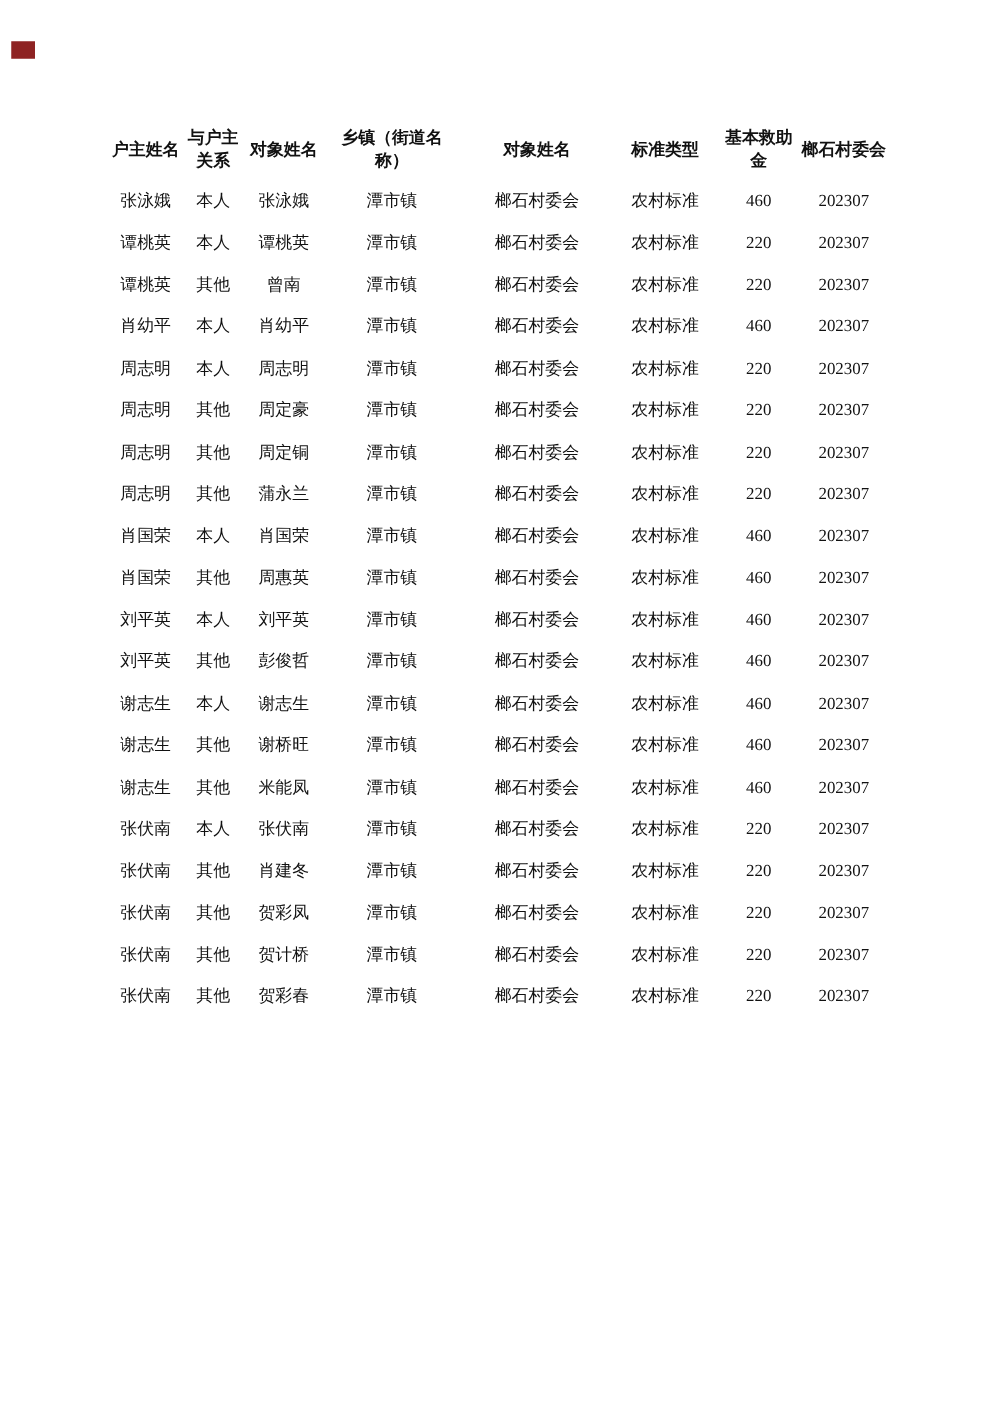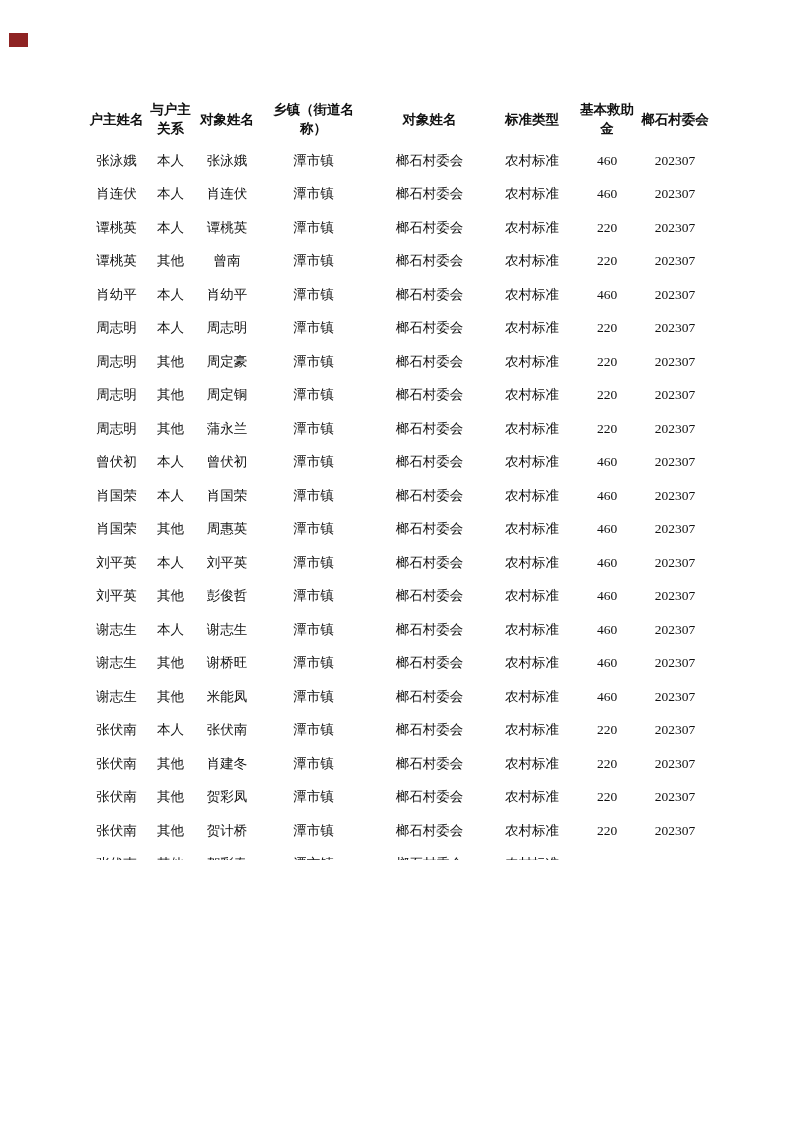--- a/index.html
+++ b/index.html
@@ -89,30 +89,20 @@
           <td>张泳娥</td>
           <td>本人</td>
           <td>张泳娥</td>
           <td>潭市镇</td>
           <td>榔石村委会</td>
           <td>农村标准</td>
           <td>460</td>
           <td>202307</td>
         </tr>
         <tr>
-          <td>肖连伏</td>
-          <td>本人</td>
-          <td>肖连伏</td>
-          <td>潭市镇</td>
-          <td>榔石村委会</td>
-          <td>农村标准</td>
-          <td>460</td>
-          <td>202307</td>
-        </tr>
-        <tr>
           <td>谭桃英</td>
           <td>本人</td>
           <td>谭桃英</td>
           <td>潭市镇</td>
           <td>榔石村委会</td>
           <td>农村标准</td>
           <td>220</td>
           <td>202307</td>
         </tr>
         <tr>
@@ -166,30 +156,20 @@
           <td>202307</td>
         </tr>
         <tr>
           <td>周志明</td>
           <td>其他</td>
           <td>蒲永兰</td>
           <td>潭市镇</td>
           <td>榔石村委会</td>
           <td>农村标准</td>
           <td>220</td>
-          <td>202307</td>
-        </tr>
-        <tr>
-          <td>曾伏初</td>
-          <td>本人</td>
-          <td>曾伏初</td>
-          <td>潭市镇</td>
-          <td>榔石村委会</td>
-          <td>农村标准</td>
-          <td>460</td>
           <td>202307</td>
         </tr>
         <tr>
           <td>肖国荣</td>
           <td>本人</td>
           <td>肖国荣</td>
           <td>潭市镇</td>
           <td>榔石村委会</td>
           <td>农村标准</td>
           <td>460</td>

